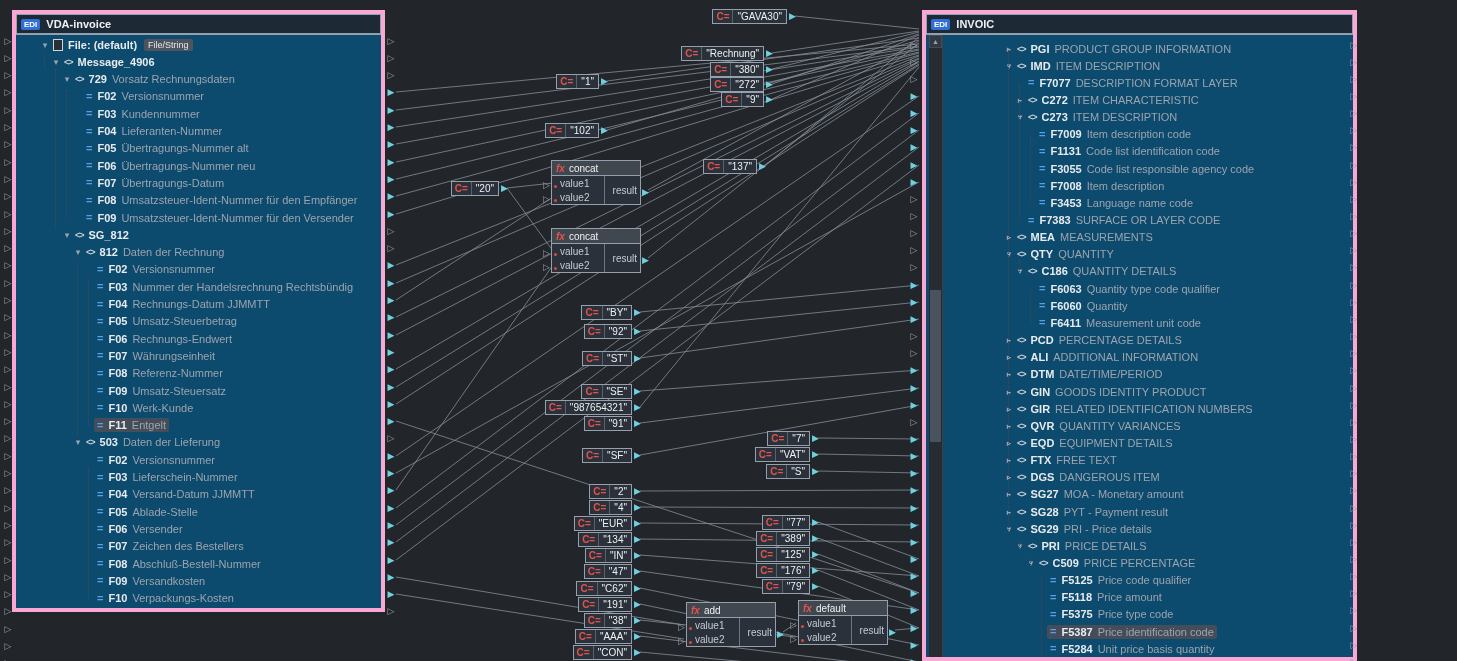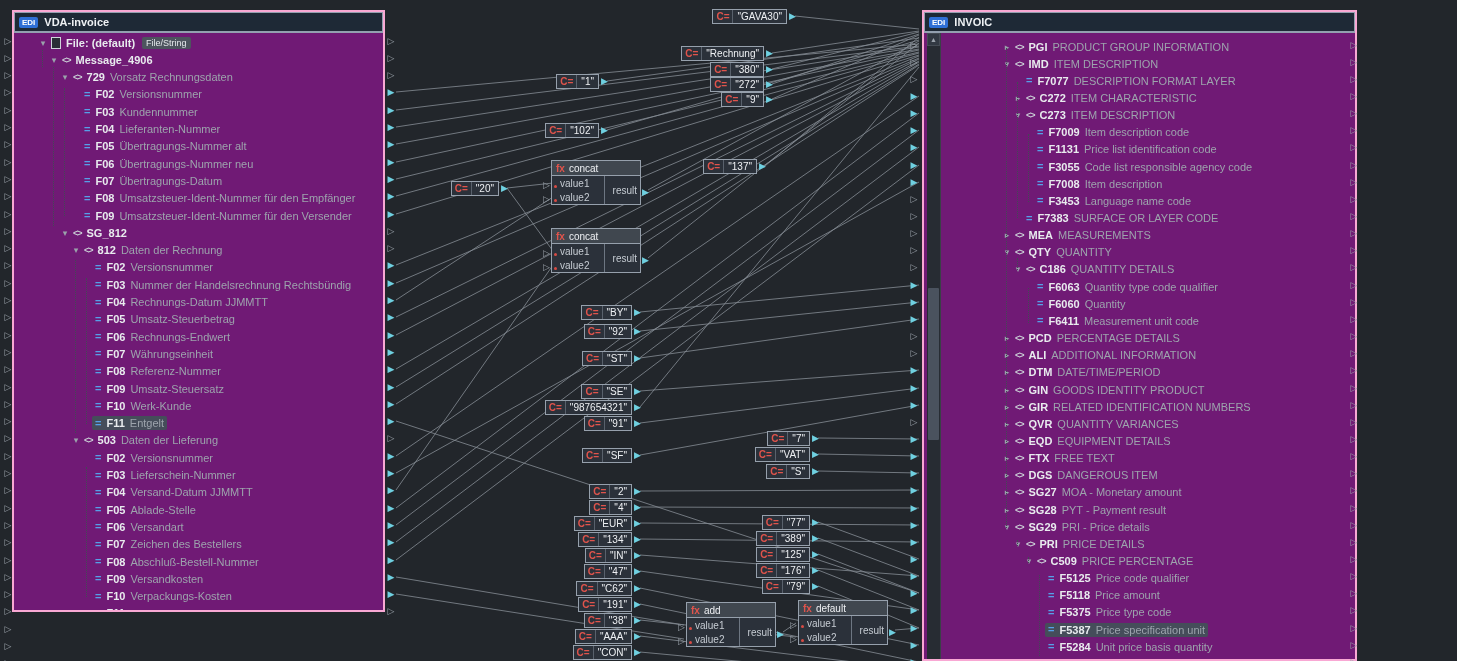--- a/index.html
+++ b/index.html
@@ -1,21 +1,21 @@
 <!DOCTYPE html>
 <html><head>
 <meta charset="utf-8">
 <style>
   html,body{margin:0;padding:0;background:#1b1f24;}
   #canvas{position:relative;width:1457px;height:661px;background:#22262b;overflow:hidden;
           font-family:"Liberation Sans",sans-serif;}
   svg#wires{position:absolute;left:0;top:0;}
   svg#wires line{stroke:#868d95;stroke-width:1;opacity:.8;}
 
-  .component{position:absolute;background:#701a75;border:2px solid #f9a8d4;box-sizing:border-box;overflow:hidden;}
+  .component{position:absolute;background:#0c4a6e;border:4px solid #f9a8d4;box-sizing:border-box;overflow:hidden;}
   .titlebar{height:21px;background:#1e2936;border-bottom:1px solid #93a0b0;box-shadow:inset 0 0 0 1px #93a0b0;
             display:flex;align-items:center;gap:6px;padding:0 5px;box-sizing:border-box;}
   .titlebar .title{color:#eef1f4;font-size:11px;font-weight:bold;}
   .edi-badge{background:#2f6fd6;color:#fff;font-size:8px;font-weight:bold;padding:1px 3px;border-radius:2px;line-height:9px;}
 
   .tree{position:absolute;left:0;right:0;top:21px;bottom:0;overflow:hidden;}
   .trow{position:absolute;left:0;right:0;height:17px;display:flex;align-items:center;white-space:nowrap;box-sizing:border-box;}
   .chev{width:10px;flex:0 0 10px;color:#9aa2ab;font-size:9px;text-align:center;line-height:10px;}
   .rowline{display:flex;align-items:center;padding:1px 3px;border-radius:2px;}
   .rowline.sel{background:#454d5a;}
@@ -30,21 +30,21 @@
   .port{position:absolute;font-size:9px;line-height:12px;color:#98a0a8;width:12px;text-align:center;cursor:crosshair;}
   .port.cyan{color:#6fd0e0;}
 
   .const{position:absolute;height:15px;background:#2b313a;border:1px solid #96a0ac;display:flex;align-items:center;box-sizing:border-box;}
   .const .clabel{color:#e0544c;font-size:10px;font-weight:bold;padding:0 3px;border-right:1px solid #59616c;line-height:13px;}
   .const .cval{color:#eef0f3;font-size:10px;padding:0 4px;}
   .const .cport{position:absolute;right:-10px;top:1px;color:#6fd0e0;font-size:9px;line-height:11px;}
 
   .func{position:absolute;width:88px;background:#2b313a;border:1px solid #96a0ac;box-sizing:content-box;}
   .fhead{height:15px;background:#40474f;border-bottom:1px solid #96a0ac;display:flex;align-items:center;gap:4px;padding:0 4px;box-sizing:border-box;}
-  .fhead .fx{color:#e0544c;font-size:10px;font-weight:bold;}
+  .fhead .fx{color:#e0544c;font-size:10px;font-weight:bold;font-style:italic;}
   .fhead .fname{color:#eef0f3;font-size:10px;}
   .fbody{display:flex;height:28px;}
   .fin{flex:1;display:flex;flex-direction:column;}
   .finrow{height:14px;display:flex;align-items:center;padding-left:8px;color:#c6ccd3;font-size:10px;position:relative;}
   .fdot{position:absolute;left:2px;bottom:2px;width:3px;height:3px;border-radius:50%;background:#d84b44;}
   .fres{width:32px;border-left:1px solid #6d7682;display:flex;align-items:center;justify-content:flex-end;
         padding-right:3px;color:#c6ccd3;font-size:10px;}
   .fport{position:absolute;font-size:9px;line-height:12px;color:#98a0a8;}
   .fport.cyan{color:#6fd0e0;}
 
@@ -351,21 +351,21 @@
             <span class="icon-eq">=</span>
             <span class="code">F05</span>
             <span class="desc">Ablade-Stelle</span>
           </span>
         </div>
         <div class="trow" style="top: 485.4px; padding-left: 68px;">
           <span class="chev"></span>
           <span class="rowline">
             <span class="icon-eq">=</span>
             <span class="code">F06</span>
-            <span class="desc">Versandart</span>
+            <span class="desc">Versender</span>
           </span>
         </div>
         <div class="trow" style="top: 502.7px; padding-left: 68px;">
           <span class="chev"></span>
           <span class="rowline">
             <span class="icon-eq">=</span>
             <span class="code">F07</span>
             <span class="desc">Zeichen des Bestellers</span>
           </span>
         </div>
@@ -465,21 +465,21 @@
             <span class="icon-eq">=</span>
             <span class="code">F7009</span>
             <span class="desc">Item description code</span>
           </span>
         </div>
         <div class="trow" style="top: 107.9px; padding-left: 100px;">
           <span class="chev"></span>
           <span class="rowline">
             <span class="icon-eq">=</span>
             <span class="code">F1131</span>
-            <span class="desc">Price list identification code</span>
+            <span class="desc">Code list identification code</span>
           </span>
         </div>
         <div class="trow" style="top: 125.05px; padding-left: 100px;">
           <span class="chev"></span>
           <span class="rowline">
             <span class="icon-eq">=</span>
             <span class="code">F3055</span>
             <span class="desc">Code list responsible agency code</span>
           </span>
         </div>
@@ -689,21 +689,21 @@
             <span class="icon-eq">=</span>
             <span class="code">F5375</span>
             <span class="desc">Price type code</span>
           </span>
         </div>
         <div class="trow" style="top: 588.1px; padding-left: 111px;">
           <span class="chev"></span>
           <span class="rowline sel">
             <span class="icon-eq">=</span>
             <span class="code">F5387</span>
-            <span class="desc">Price specification unit</span>
+            <span class="desc">Price identification code</span>
           </span>
         </div>
         <div class="trow" style="top: 605.25px; padding-left: 111px;">
           <span class="chev"></span>
           <span class="rowline">
             <span class="icon-eq">=</span>
             <span class="code">F5284</span>
             <span class="desc">Unit price basis quantity</span>
           </span>
         </div>

